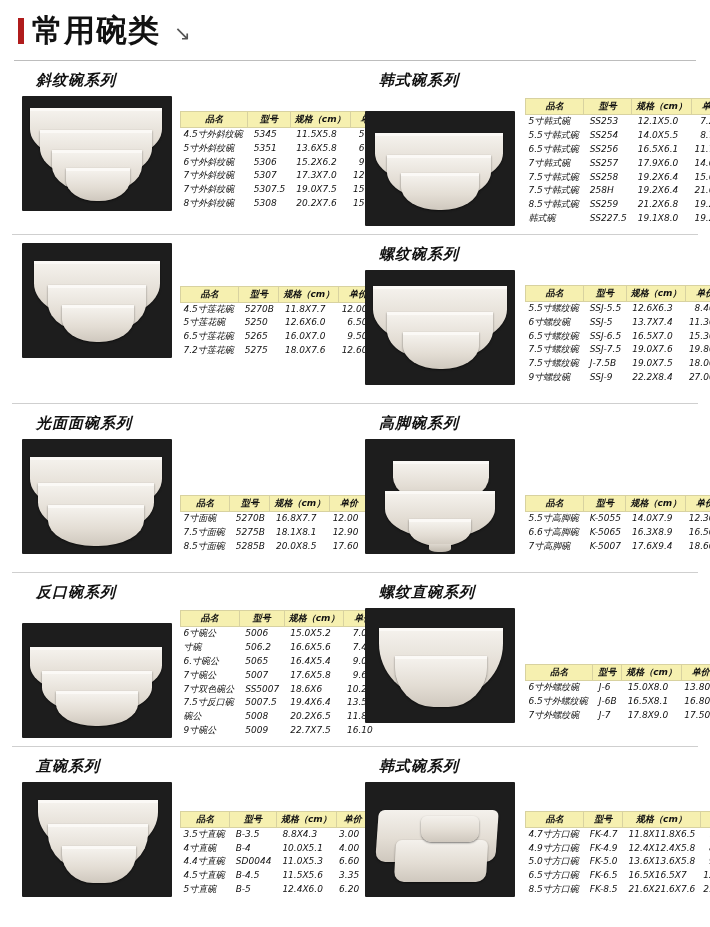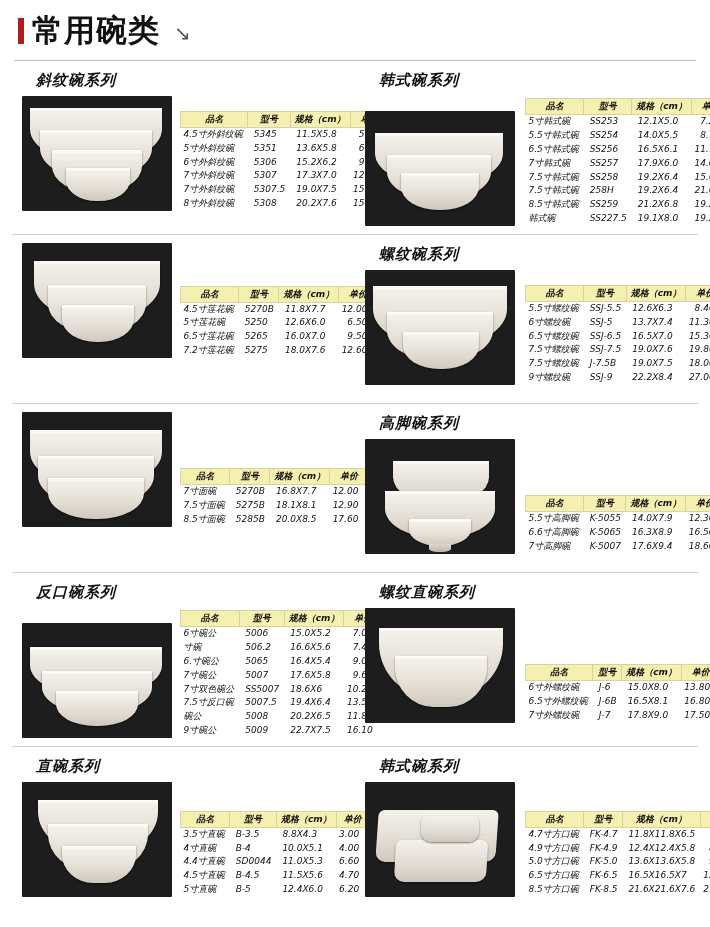--- a/index.html
+++ b/index.html
@@ -369,20 +369,21 @@
                 </tr>
             </tbody>
           </table>
         </div>
       </div>
     </div>
   </div>
 
   <div class="row">
     <div class="cell">
+      <div class="sec-title">光面面碗系列</div>
       <div class="cell-body">
         <div class="photo">
           <div class="bowl rim" style="left:8px;top:18px;width:132px;height:54px;"></div>
           <div class="bowl rim" style="left:16px;top:44px;width:116px;height:48px;"></div>
           <div class="bowl rim" style="left:26px;top:66px;width:96px;height:38px;"></div>
         </div>
         <div class="tbl-wrap">
           <table class="spec">
             <thead>
                 <tr>
@@ -613,21 +614,21 @@
               <tr>
                   <td class="name">4.4寸直碗</td>
                   <td class="model">SD0044</td>
                   <td class="size">11.0X5.3</td>
                   <td class="price">6.60</td>
                 </tr>
               <tr>
                   <td class="name">4.5寸直碗</td>
                   <td class="model">B-4.5</td>
                   <td class="size">11.5X5.6</td>
-                  <td class="price">4.70</td>
+                  <td class="price">3.35</td>
                 </tr>
               <tr>
                   <td class="name">5寸直碗</td>
                   <td class="model">B-5</td>
                   <td class="size">12.4X6.0</td>
                   <td class="price">6.20</td>
                 </tr>
             </tbody>
           </table>
         </div>

